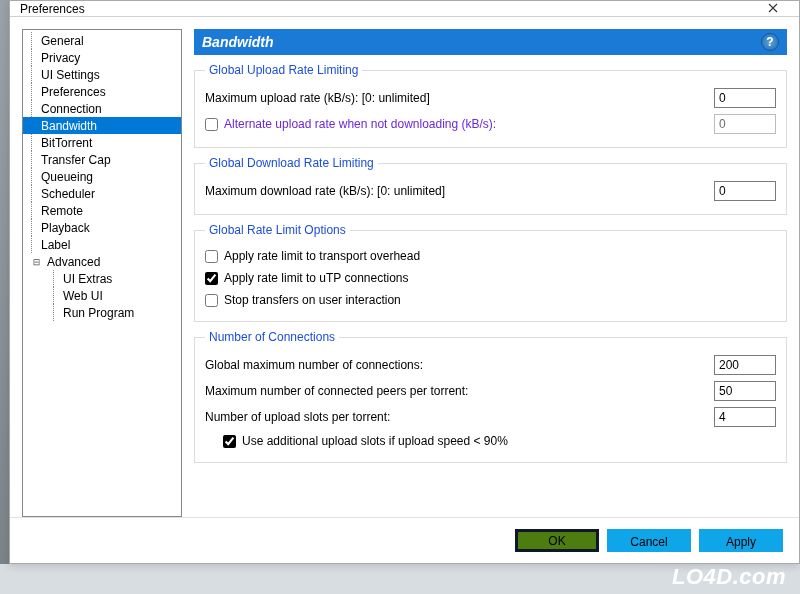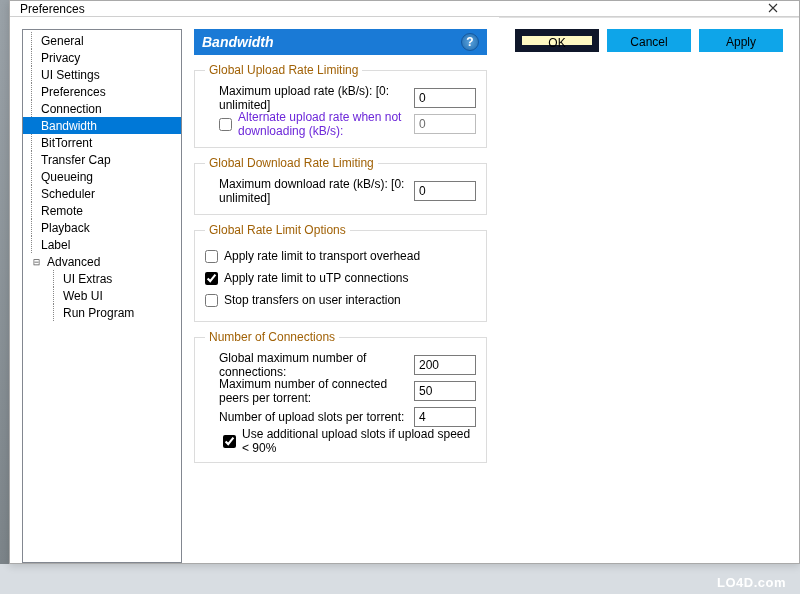--- a/index.html
+++ b/index.html
@@ -45,21 +45,21 @@
   .title-text { flex: 1; }
   .close-btn {
     width: 44px; height: 28px;
     display: flex; align-items: center; justify-content: center;
     font-size: 13px;
     color: #333;
   }
   .client {
     flex: 1;
     display: flex;
-    flex-direction: row;
+    flex-direction: column;
     background: #fff;
   }
   .content-row {
     flex: 1;
     display: flex;
     gap: 12px;
     padding: 12px 12px 0 12px;
   }
   .sidebar {
     width: 160px;
@@ -130,28 +130,27 @@
   }
 
   fieldset.group {
     border: 1px solid #dcdcdc;
     margin: 0;
     padding: 8px 10px 10px 10px;
     font-size: 12px;
   }
   fieldset.group > legend {
     padding: 0 4px;
-    color: #a16207;
+    color: #1d4ed8;
     font-size: 12px;
   }
   .row {
     display: flex;
     align-items: center;
     height: 26px;
-    margin-left: 14px;
   }
   .row .label { flex: 1; }
   .row input[type="text"] {
     width: 62px;
     height: 20px;
     font: inherit;
     padding: 1px 4px;
     border: 1px solid #7a7a7a;
     background: #fff;
     text-align: left;
@@ -186,32 +185,33 @@
   }
   .btn {
     min-width: 84px;
     height: 23px;
     font: inherit;
     border: 6px solid #0ea5e9;
     background: #0ea5e9;
     padding: 0 8px;
   }
   .btn.default {
-    border: 7px solid #0f172a;
-    background: #fef9c3;
+    border: 3px solid #0f172a;
+    background: #4d7c0f;
   }
 
   .watermark {
     position: absolute;
     right: 14px;
     bottom: 4px;
-    font-size: 13px;
+    font-size: 22px;
     font-weight: 600;
     color: #fff;
     letter-spacing: 0.5px;
+    font-style: italic;
   }
 </style>
 </head>
 <body>
 
 <div class="backdrop-left"></div>
 
 <div class="window">
   <div class="title-bar">
     <span class="title-text">Preferences</span>

